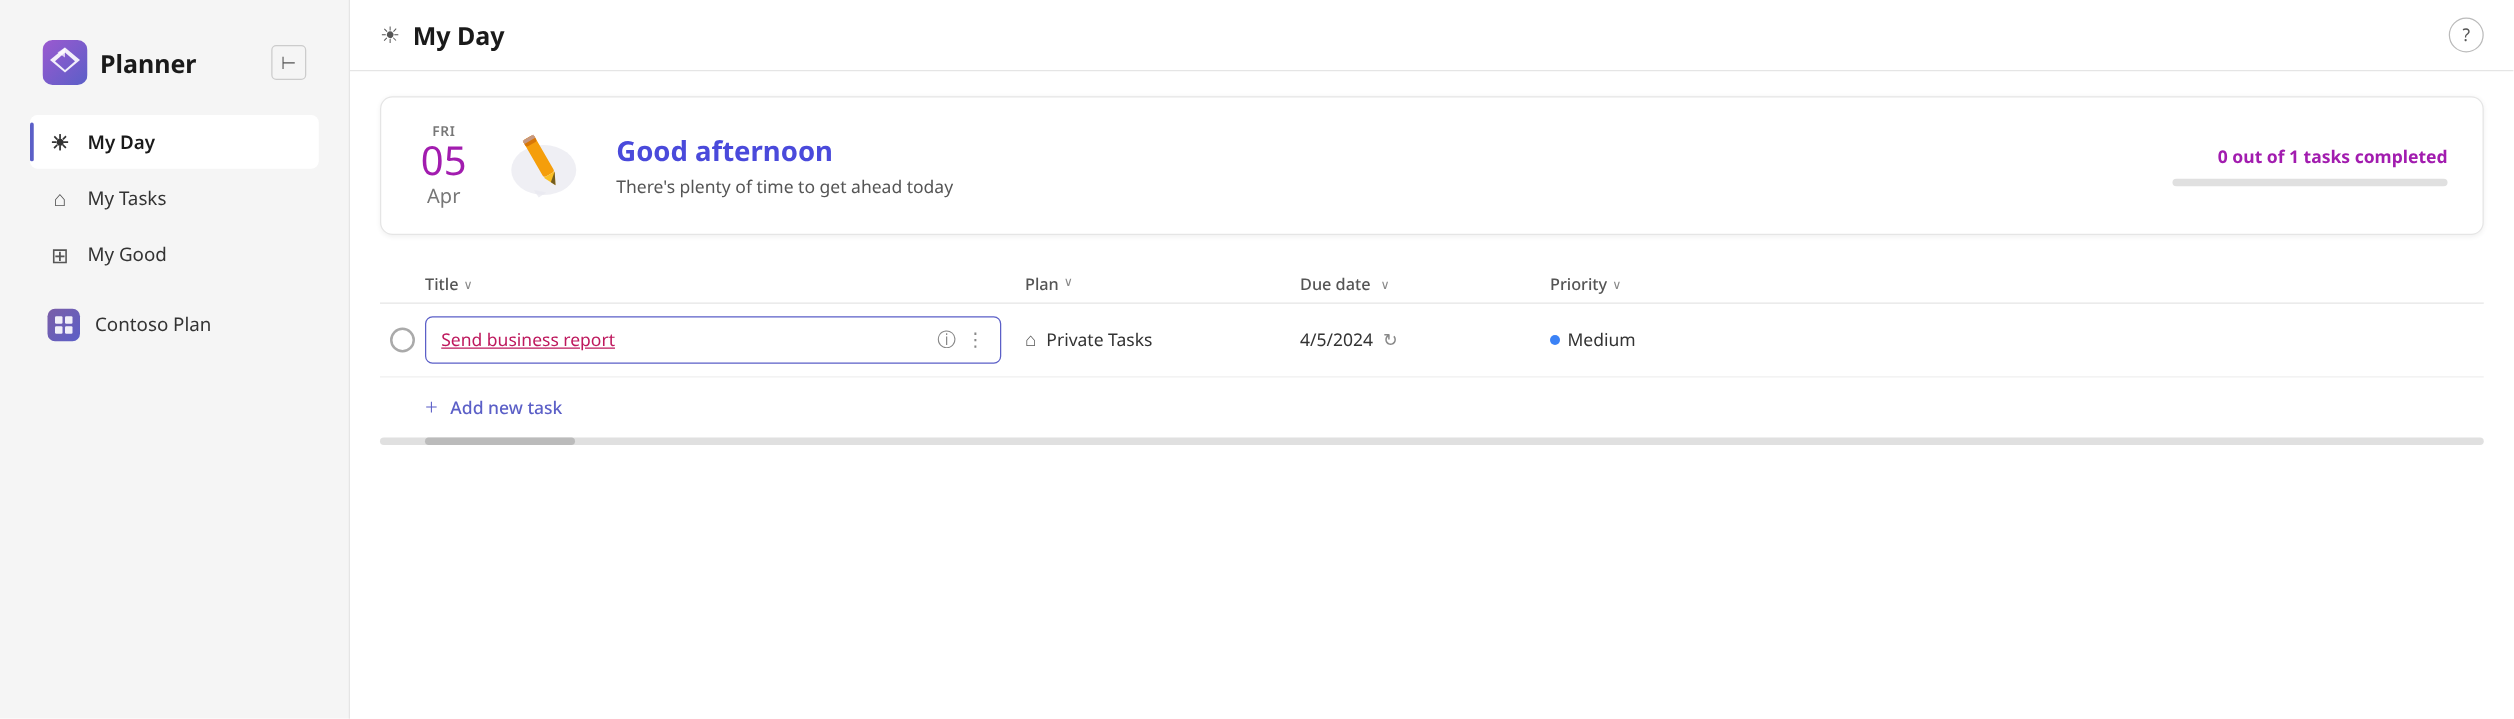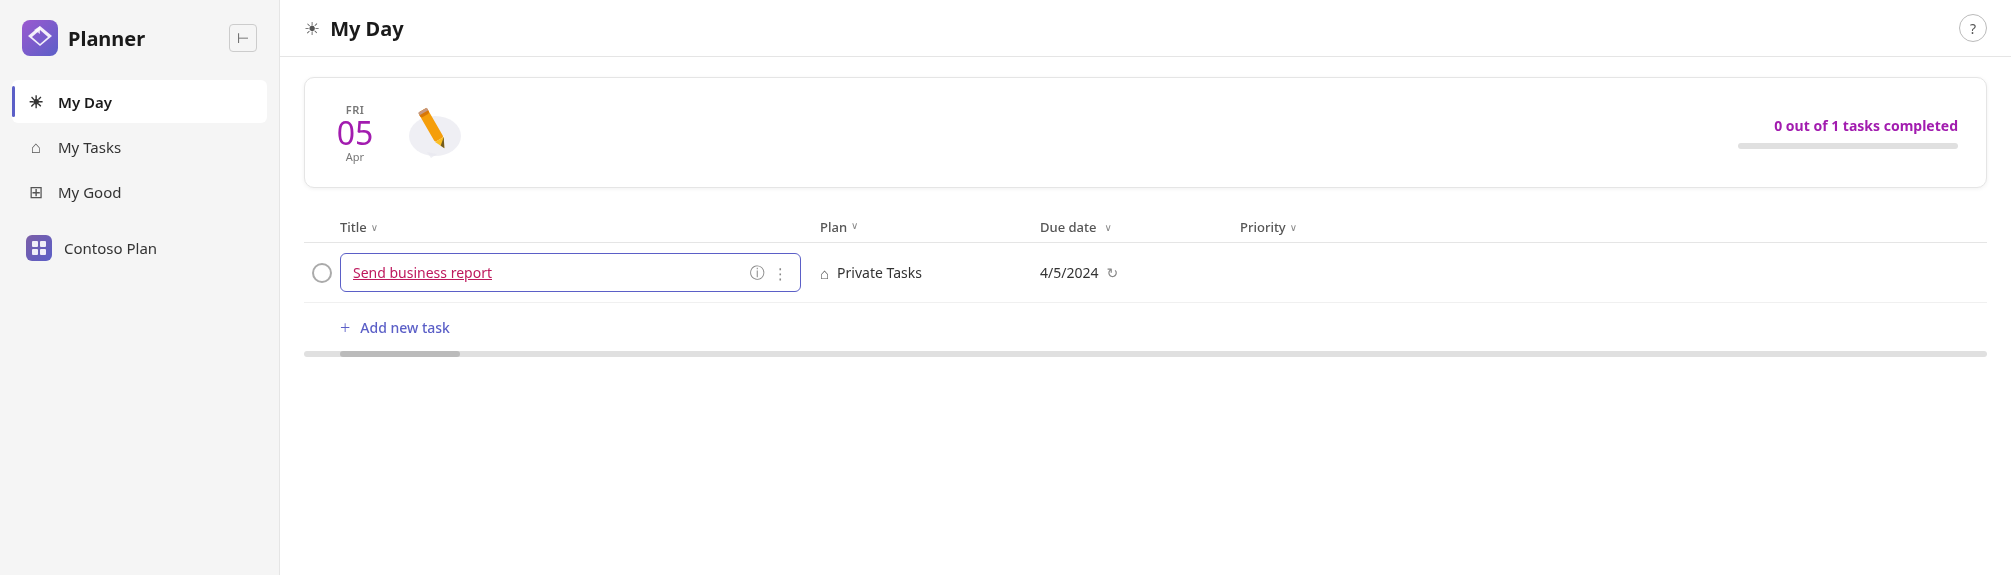--- a/index.html
+++ b/index.html
@@ -11,21 +11,21 @@
       overflow: hidden;
     }
 
     
     .sidebar {
       width: 280px;
       min-width: 280px;
       background: #f5f5f5;
       display: flex;
       flex-direction: column;
-      padding: 4px;
+      padding: 16px;
       border-right: 1px solid #e5e5e5;
       height: 100%;
     }
 
     .sidebar-header {
       display: flex;
       align-items: center;
       justify-content: space-between;
       padding: 16px 18px 16px 18px;
     }
@@ -225,21 +225,21 @@
     }
 
     .date-day-num {
       font-size: 32px;
       font-weight: 400;
       color: #a21caf;
       line-height: 1;
     }
 
     .date-month {
-      font-size: 11px;
+      font-size: 16px;
       color: #777;
       text-transform: capitalize;
     }
 
     .welcome-text h2 {
       font-size: 22px;
       font-weight: 700;
       color: #4a4adb;
       margin-bottom: 4px;
     }
@@ -573,20 +573,24 @@
               <rect x="24" y="8" width="10" height="34" rx="2" fill="#f59e0b"></rect>
               <rect x="24" y="8" width="10" height="6" rx="2" fill="#d97706"></rect>
               <polygon points="24,42 34,42 29,52" fill="#fbbf24"></polygon>
               <polygon points="27,48 34,42 29,52" fill="#1a1a1a" opacity="0.6"></polygon>
 
               <rect x="24" y="8" width="10" height="3" fill="#c0a0a0" opacity="0.8"></rect>
             </g>
           </svg>
         </div>
 
+        <div class="welcome-text">
+          <h2>Good afternoon</h2>
+          <p>There's plenty of time to get ahead today</p>
+        </div>
       </div>
 
       <div class="progress-section">
         <div class="progress-label">0 out of 1 tasks completed</div>
         <div class="progress-bar-track">
           <div class="progress-bar-fill" style="width: 0%;"></div>
         </div>
       </div>
     </div>
 
@@ -625,20 +629,24 @@
           </div>
         </div>
         <div class="task-plan-cell">
           <span class="plan-icon">⌂</span>
           <span>Private Tasks</span>
         </div>
         <div class="task-due-cell">
           <span>4/5/2024</span>
           <span class="recur-icon">↻</span>
         </div>
+        <div class="task-priority-cell">
+          <span class="priority-dot"></span>
+          <span>Medium</span>
+        </div>
       </div>
 
       <div class="add-task-row">
         <span class="add-icon">+</span>
         <span class="add-task-label">Add new task</span>
       </div>
 
       <div class="scrollbar-track">
         <div class="scrollbar-thumb"></div>
       </div>

